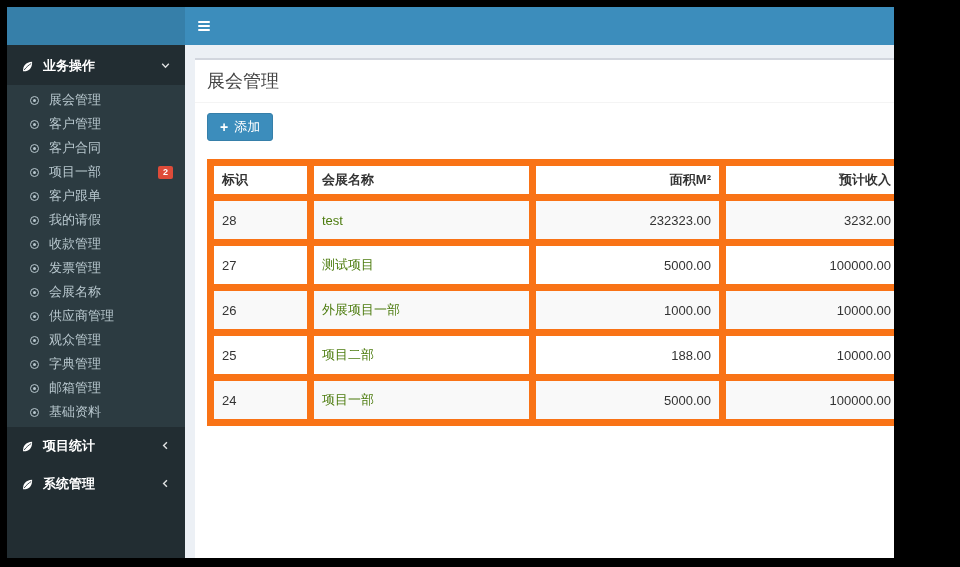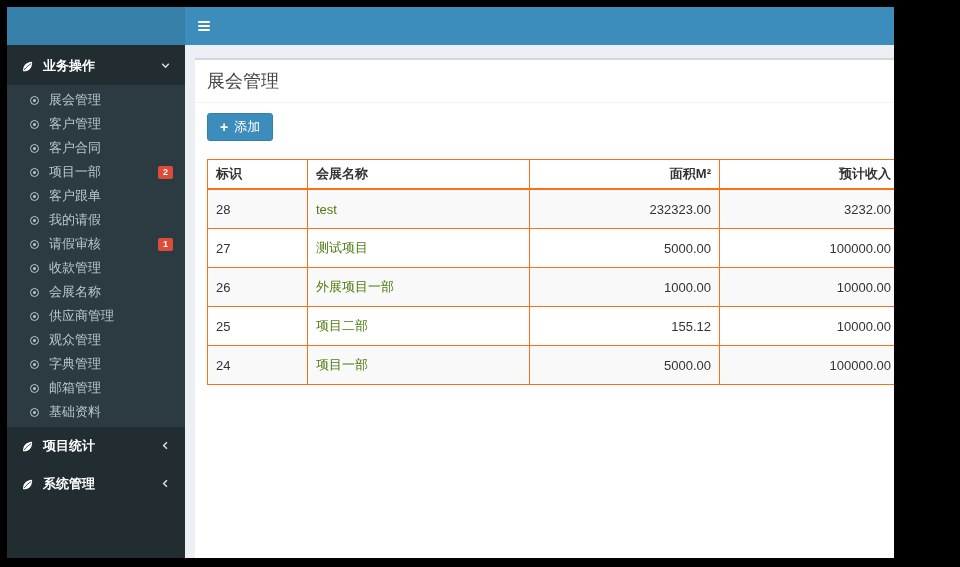--- a/index.html
+++ b/index.html
@@ -88,21 +88,21 @@
     cursor: pointer;
   }
   .btn-add .plus-icon { font-weight: bold; font-size: 14px; line-height: 14px; }
   
   table {
     border-collapse: collapse;
     table-layout: fixed;
     width: 852px;            
     font-size: 13px; color: #333;
   }
-  th, td { border: 1px solid #f97316; padding: 10px 8px; text-align: left; overflow: hidden; white-space: nowrap; }
+  th, td { border: 7px solid #f97316; padding: 10px 8px; text-align: left; overflow: hidden; white-space: nowrap; }
   thead th { padding: 5px 8px; font-weight: bold; border-bottom-width: 2px; }
   .num { text-align: right; }
   tbody tr:nth-child(odd) { background: #f9f9f9; }
   a.row-link { color: #4d7c0f; text-decoration: none; cursor: pointer; }
 </style>
 </head>
 <body>
 
 <div class="app">
 
@@ -146,26 +146,25 @@
         <li>
           <span class="dot-icon"></span>
           <span>客户跟单</span>
         </li>
         <li>
           <span class="dot-icon"></span>
           <span>我的请假</span>
         </li>
         <li>
           <span class="dot-icon"></span>
-          <span>请假审核</span>
-          <span class="badge">1</span>
-        </li>
-        <li>
-          <span class="dot-icon"></span>
           <span>收款管理</span>
+        </li>
+        <li>
+          <span class="dot-icon"></span>
+          <span>发票管理</span>
         </li>
         <li>
           <span class="dot-icon"></span>
           <span>会展名称</span>
         </li>
         <li>
           <span class="dot-icon"></span>
           <span>供应商管理</span>
         </li>
         <li>
@@ -278,21 +277,21 @@
               <tr>
                 <td>26</td>
                 <td><a class="row-link">外展项目一部</a></td>
                 <td class="num">1000.00</td>
                 <td class="num">10000.00</td>
                 <td>外展项目</td>
               </tr>
               <tr>
                 <td>25</td>
                 <td><a class="row-link">项目二部</a></td>
-                <td class="num">155.12</td>
+                <td class="num">188.00</td>
                 <td class="num">10000.00</td>
                 <td>内展项目</td>
               </tr>
               <tr>
                 <td>24</td>
                 <td><a class="row-link">项目一部</a></td>
                 <td class="num">5000.00</td>
                 <td class="num">100000.00</td>
                 <td>内展项目</td>
               </tr>

